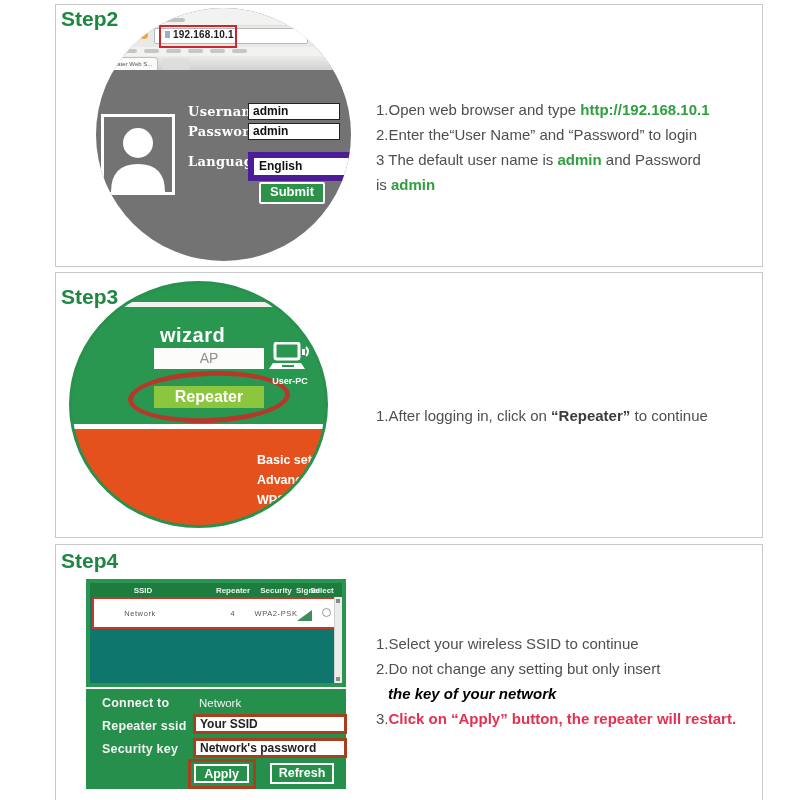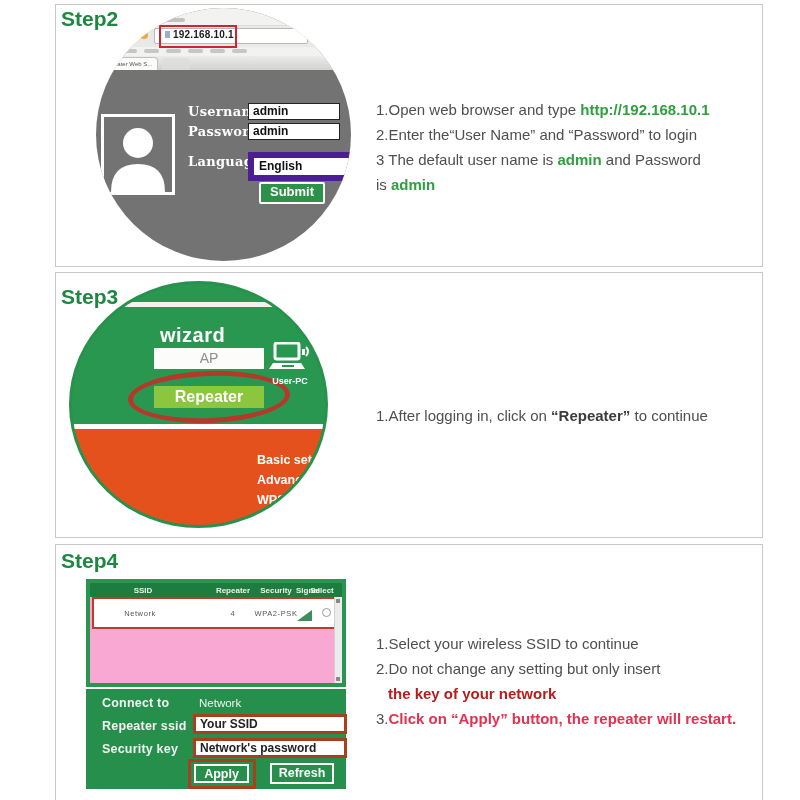--- a/index.html
+++ b/index.html
@@ -47,21 +47,21 @@
       border:2px solid #fff;border-radius:2px;color:#fff;font-weight:bold;font-size:13px;
       text-align:center;line-height:15px;box-sizing:content-box;}
 
   
   .instr{position:absolute;left:320px;width:385px;font-size:15px;color:#4f4f4f;line-height:25px;}
   #p1 .instr{top:92px;}
   #p2 .instr{top:130px;}
   #p3 .instr{top:86px;}
   .grn{color:#2f9f3f;font-weight:bold;}
   .bld{font-weight:bold;color:#3c3c3c;}
-  .blk-bold{font-weight:bold;color:#b91c1c;padding-left:12px;}
+  .blk-bold{font-weight:bold;color:#000000;padding-left:12px;font-style:italic;}
   .redtx{color:#e5314f;font-weight:600;}
 
   
   #c2{position:absolute;left:13px;top:8px;width:259px;height:247px;border-radius:50%;
       background:#2a9751;border:3px solid #27914d;overflow:hidden;box-sizing:border-box;}
   #c2-white-top{position:absolute;left:0;top:18px;width:100%;height:5px;background:#f2f2f0;}
   #c2-divider{position:absolute;left:0;top:140px;width:100%;height:5px;background:#ffffff;}
   #c2-orange{position:absolute;left:0;top:145px;width:100%;bottom:0;background:#e4511d;}
   #wizard-lbl{position:absolute;left:88px;top:40px;font-size:20px;font-weight:600;color:#fff;letter-spacing:.5px;}
   #ap-box{position:absolute;left:82px;top:64px;width:110px;height:21px;background:#fcfcfa;
@@ -79,21 +79,21 @@
   #wifi-wi{position:absolute;left:9px;top:19px;font-size:22px;font-weight:bold;color:#e4511d;z-index:2;}
   #fi-box{position:absolute;left:44px;top:2px;width:44px;height:38px;background:#e4511d;border:3px solid #fff;
       border-radius:10px;z-index:1;box-sizing:border-box;}
   #fi-tail{position:absolute;left:48px;top:38px;width:0;height:0;border-left:4px solid transparent;
       border-right:8px solid transparent;border-top:9px solid #fff;z-index:1;}
   #wifi-fi{position:absolute;left:55px;top:7px;font-size:22px;font-weight:bold;color:#fff;z-index:2;}
   .c2menu{position:absolute;left:185px;font-size:12.5px;font-weight:bold;color:#fff;white-space:nowrap;}
   #m1{top:169px;} #m2{top:189px;} #m3{top:209px;}
 
   
-  #tbl{position:absolute;left:30px;top:34px;width:260px;height:108px;background:#f9a8d4;
+  #tbl{position:absolute;left:30px;top:34px;width:260px;height:108px;background:#0f766e;
       border:4px solid #2a9550;box-sizing:border-box;}
   #tbl-head{position:absolute;left:0;top:0;width:100%;height:14px;background:#1d7d3f;}
   .th{position:absolute;top:2.5px;font-size:8px;color:#eef2ee;font-weight:bold;transform:translateX(-50%);white-space:nowrap;}
   #th-ssid{left:53px;} #th-ch{left:143px;} #th-sec{left:186px;} #th-sig{left:218px;} #th-sel{left:232px;}
   #row-red{position:absolute;left:2px;top:14px;width:242px;height:28px;border:2px solid #c5392b;background:#fff;}
   .cell{position:absolute;top:10px;font-size:7.5px;color:#555;letter-spacing:.6px;transform:translateX(-50%);white-space:nowrap;}
   #cell-ssid{left:46px;} #cell-ch{left:139px;} #cell-sec{left:182px;}
   #cell-sig{position:absolute;left:203px;top:8px;width:15px;height:11px;}
   #cell-radio{position:absolute;left:228px;top:9px;width:7px;height:7px;border:1px solid #999;border-radius:50%;}
   #sb{position:absolute;right:0;top:14px;width:7px;bottom:0;background:#ececea;border-left:1px solid #d0d0d0;}

